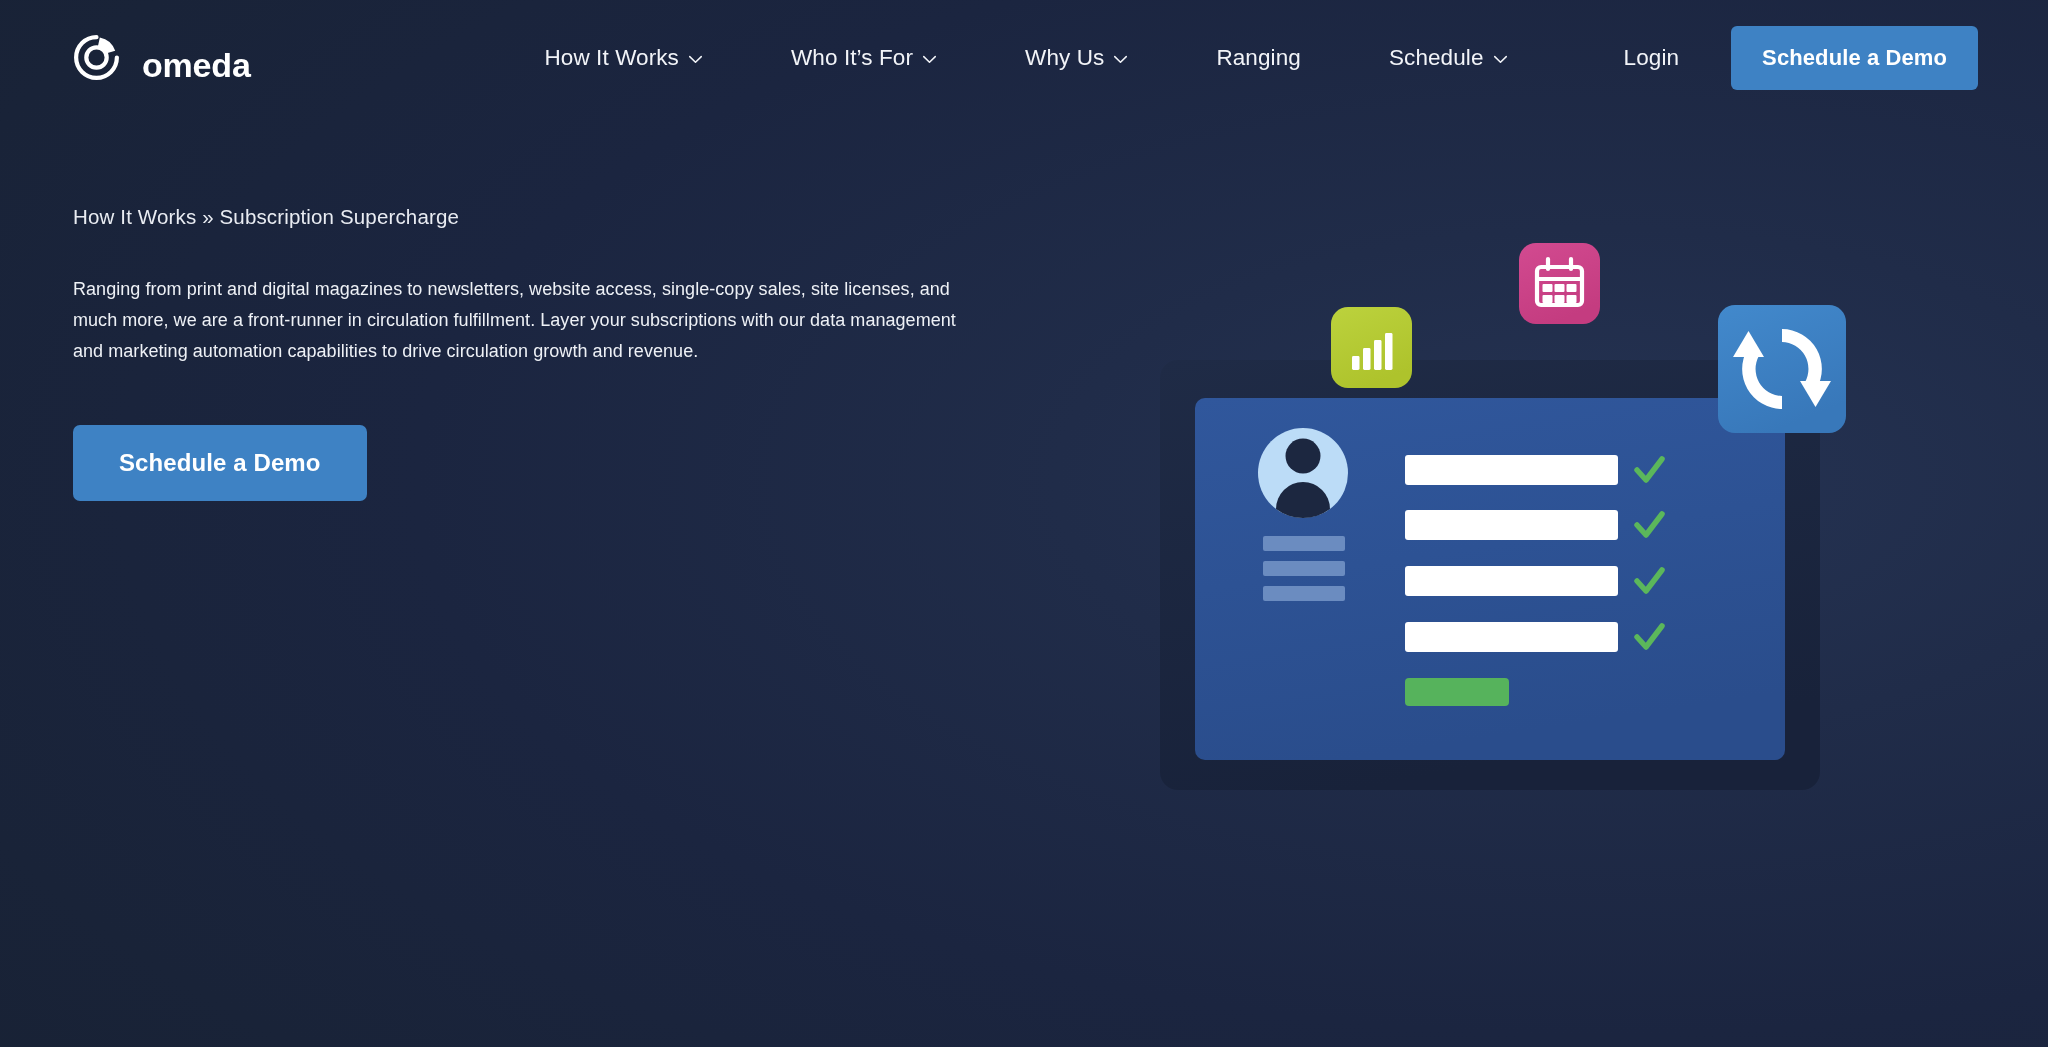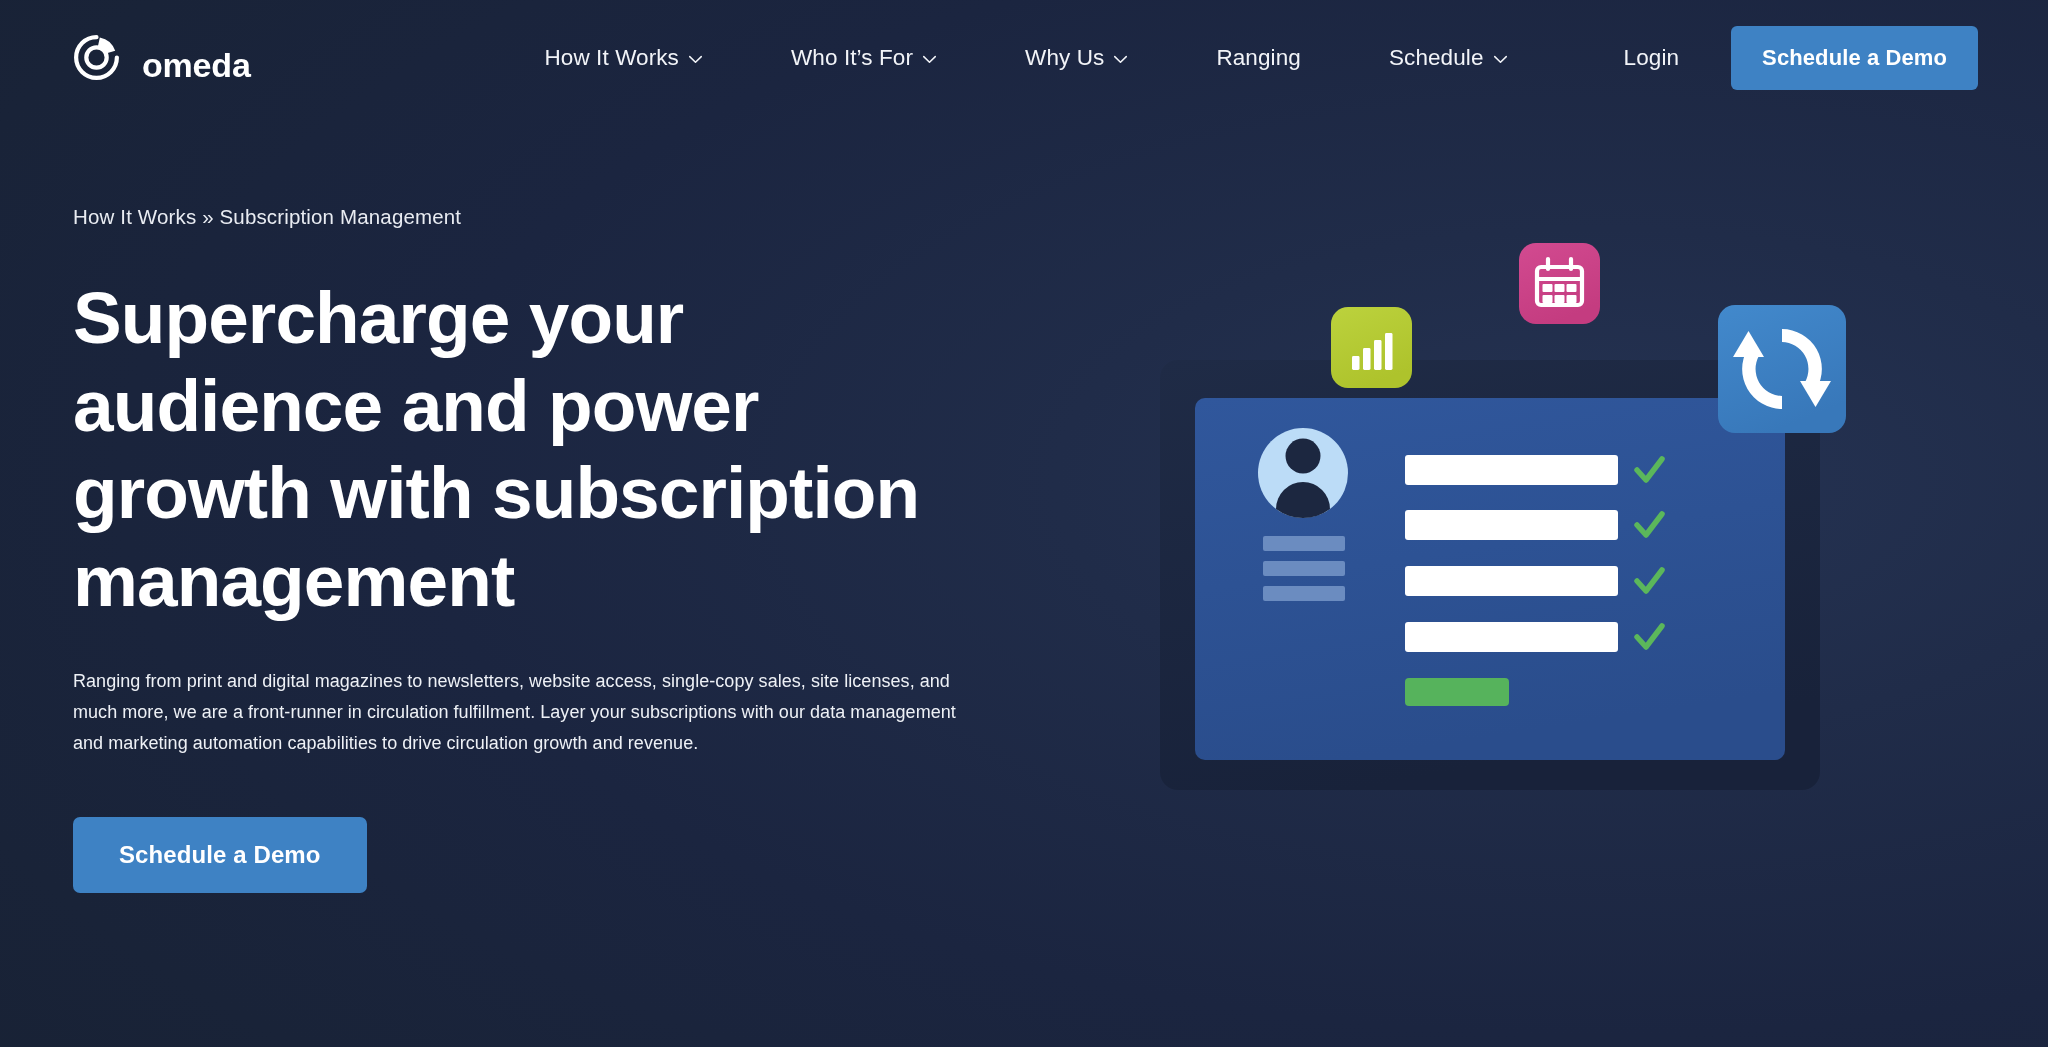--- a/index.html
+++ b/index.html
@@ -216,22 +216,21 @@
 
       <div class="nav-item login-item">
         <span>Login</span>
       </div>
 
       <button class="demo-btn">Schedule a Demo</button>
     </nav>
   </div>
 
   <div class="hero">
-    <div class="breadcrumb">How It Works » Subscription Management</div>
-    <h1 class="headline">Supercharge your audience and power growth with subscription management</h1>
+    <div class="breadcrumb">How It Works » Subscription Supercharge</div>
     <p class="lede">Ranging from print and digital magazines to newsletters, website access, single-copy sales, site licenses, and much more, we are a front-runner in circulation fulfillment. Layer your subscriptions with our data management and marketing automation capabilities to drive circulation growth and revenue.</p>
     <button class="cta-btn">Schedule a Demo</button>
   </div>
 
   <div class="art">
     <svg viewBox="0 0 790 680" aria-hidden="true">
       <defs>
         <linearGradient id="gScreen" x1="0" y1="0" x2="0.25" y2="1">
           <stop offset="0" stop-color="#30579c"></stop>
           <stop offset="1" stop-color="#2a4d8c"></stop>

